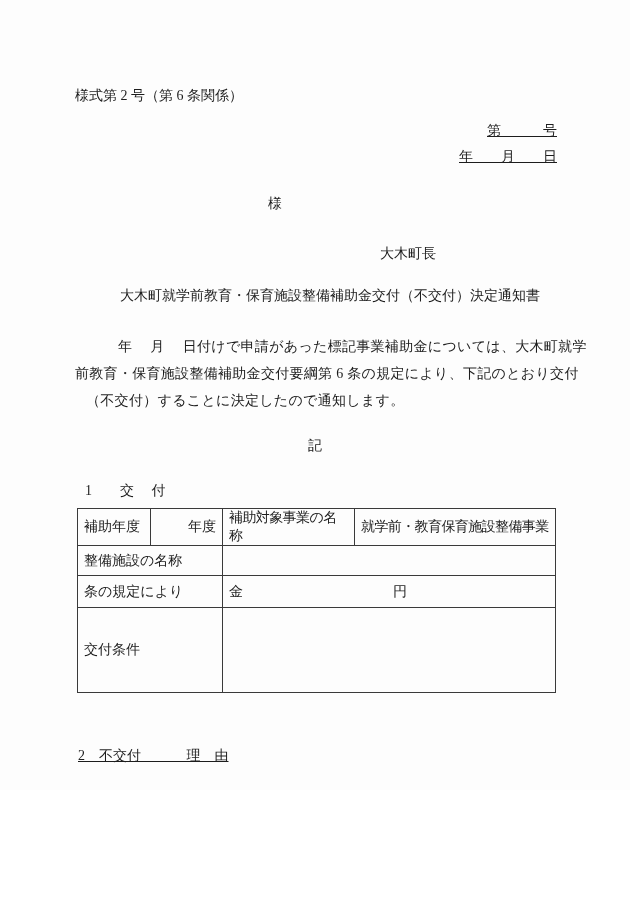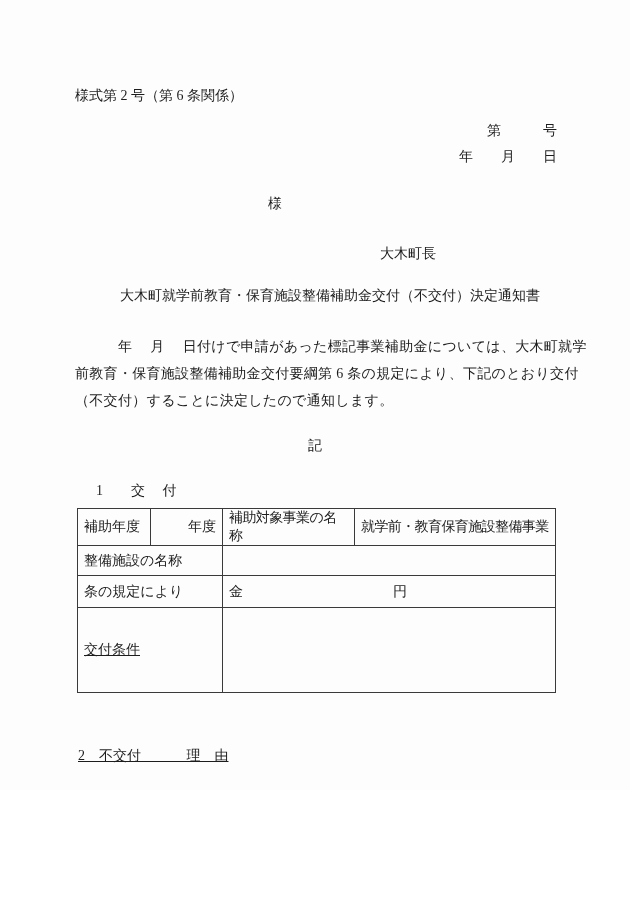--- a/index.html
+++ b/index.html
@@ -6,40 +6,40 @@
   .page{
     position:relative;
     width:630px;height:790px;
     background:#fdfdfd;
     font-family:"Liberation Serif","DejaVu Serif",serif;
     color:#1d1d1d;
     font-size:14px;
     overflow:hidden;
   }
   .abs{position:absolute;white-space:pre;line-height:1.2;}
-  .right-block{position:absolute;right:73px;text-align:right;white-space:pre;}
+  .right-block{position:absolute;right:73px;text-align:right;white-space:pre;text-decoration:underline;}
   .para-line{position:absolute;left:75px;white-space:pre;letter-spacing:0.3px;}
   .grant-table{
     position:absolute;left:69px;top:508px;
     border-collapse:collapse;table-layout:fixed;width:478px;margin-left:8px;
   }
   .grant-table td{
     border:1px solid #3a3a3a;
     padding:0 6px;
     vertical-align:middle;
     font-size:14px;
     overflow:hidden;
   }
   .cell-right{text-align:right;}
   .cell-tight{letter-spacing:-0.6px;padding:0 4px;}
   .amount-cell{position:relative;padding-left:10px;}
   .amount-suffix{position:absolute;left:170px;top:50%;transform:translateY(-50%);}
   .r-h30{height:30px;}
   .r-h32{height:32px;}
-  .r-h85{height:85px;text-decoration:underline;}
+  .r-h85{height:85px;}
 </style>
 </head>
 <body>
 
 <div class="page">
 
   <div class="abs" style="left:75px;top:88px;">様式第 2 号（第 6 条関係）</div>
 
   <div class="right-block" style="top:122px;">第　　　号</div>
 
@@ -47,26 +47,26 @@
 
   <div class="abs" style="left:268px;top:196px;">様</div>
 
   <div class="abs" style="left:380px;top:246px;">大木町長</div>
 
   <div class="abs" style="left:120px;top:288px;">大木町就学前教育・保育施設整備補助金交付（不交付）決定通知書</div>
 
   <div>
     <div class="para-line" style="top:338px;">　　　年　 月　 日付けで申請があった標記事業補助金については、大木町就学</div>
     <div class="para-line" style="top:365px;">前教育・保育施設整備補助金交付要綱第 6 条の規定により、下記のとおり交付</div>
-    <div class="para-line" style="top:392px;">（不交付）することに決定したので通知します。</div>
+    <div class="para-line" style="top:392px;margin-left:11px;">（不交付）することに決定したので通知します。</div>
   </div>
 
   <div class="abs" style="left:308px;top:438px;">記</div>
 
-  <div class="abs" style="left:96px;top:483px;">1　　交　 付</div>
+  <div class="abs" style="left:85px;top:483px;">1　　交　 付</div>
 
   <table class="grant-table">
     <colgroup>
       <col style="width:73px">
         <col style="width:72px">
       <col style="width:132px">
         <col style="width:201px">
     </colgroup>
     <tbody>
         <tr class="r-h30">

